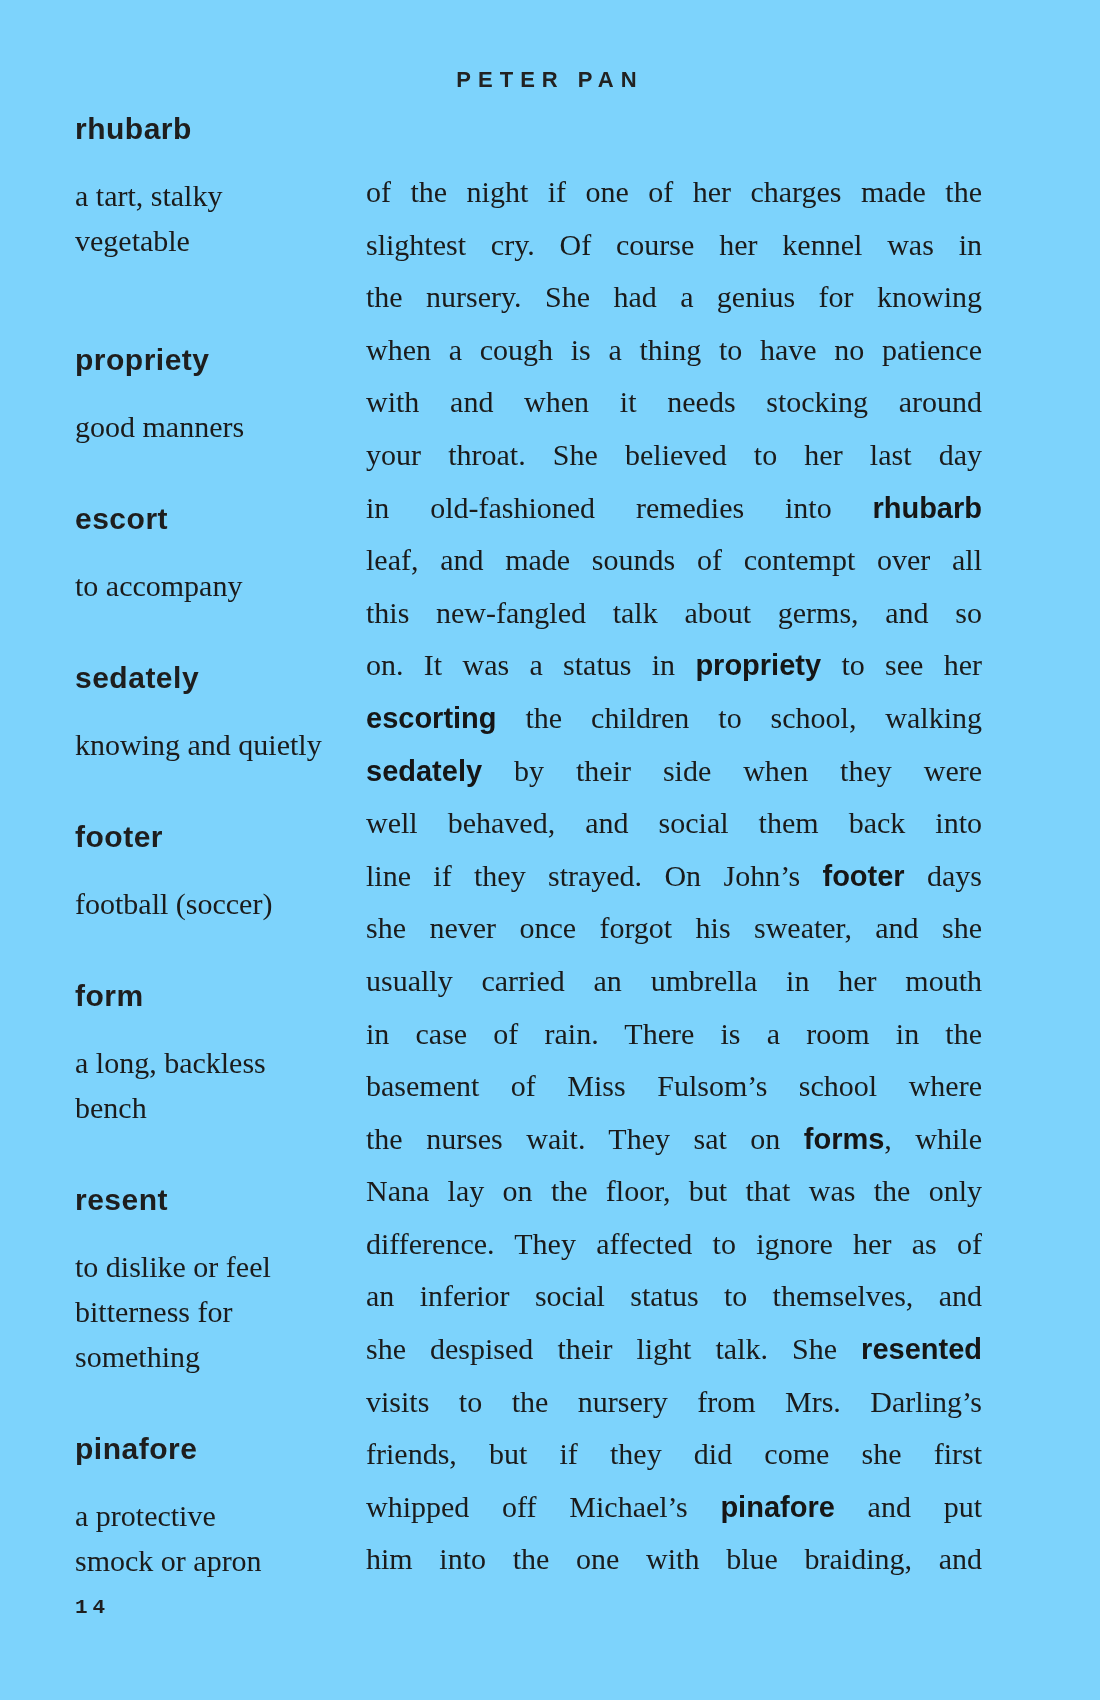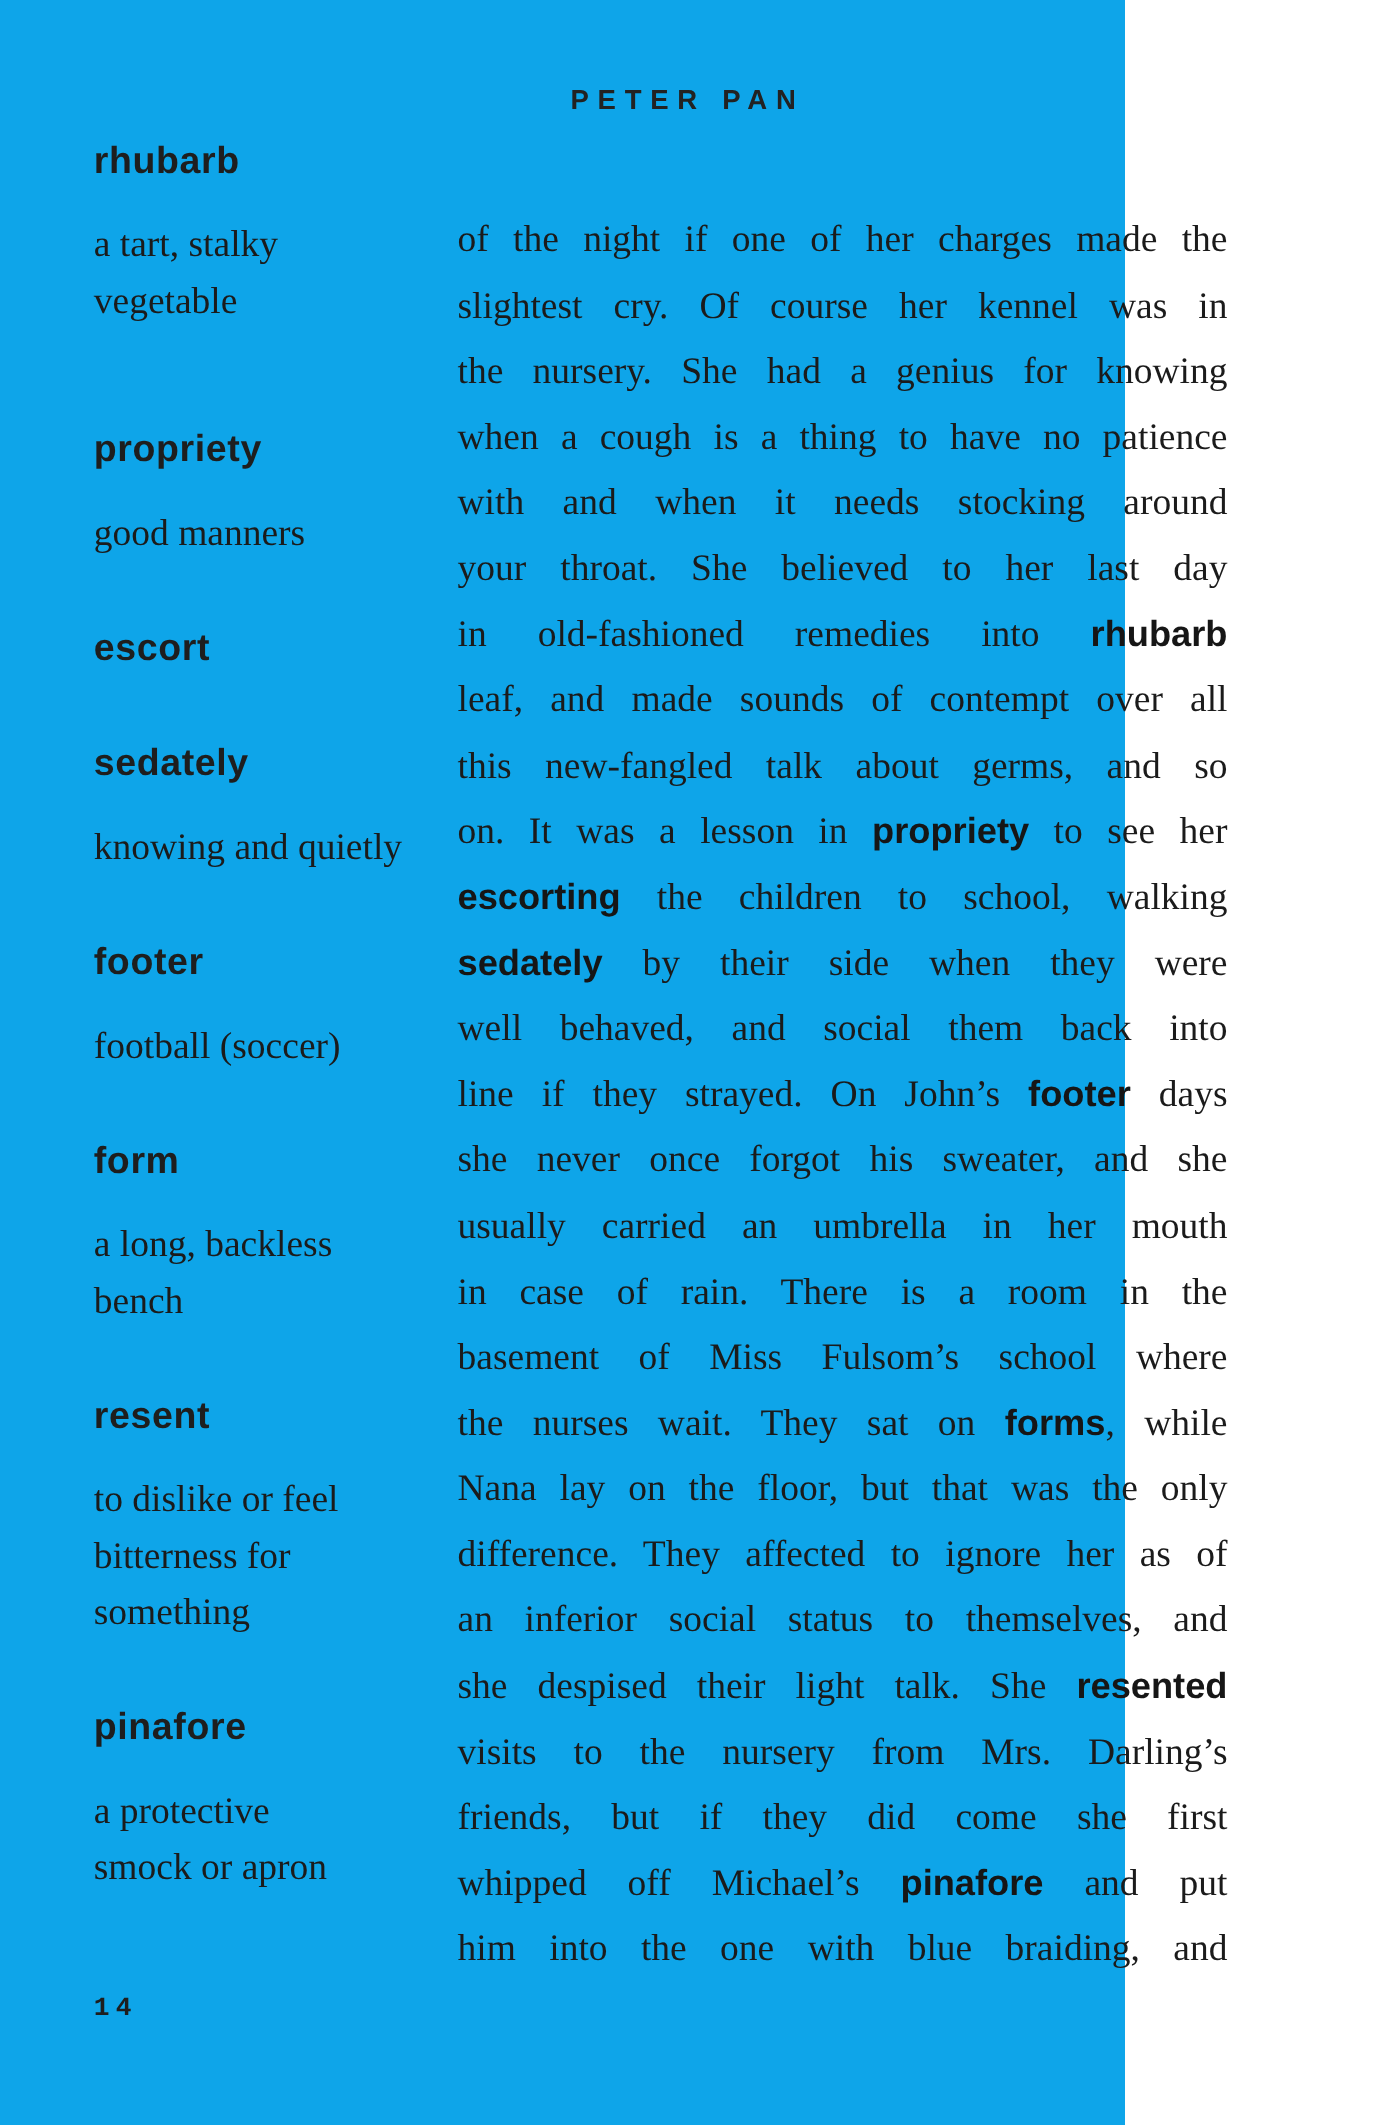--- a/index.html
+++ b/index.html
@@ -5,23 +5,23 @@
   * { margin: 0; padding: 0; box-sizing: border-box; }
   html, body { width: 1100px; height: 1700px; }
   body {
     font-family: "Liberation Serif", serif;
     background: #ffffff;
     color: #1b1b1b;
     overflow: hidden;
   }
   .page {
     position: relative;
-    width: 900px;
+    width: 1100px;
     height: 1700px;
-    background: #0ea5e9;
+    background: #7dd3fc;
   }
   .running-head {
     position: absolute;
     top: 68px; left: 0;
     width: 1100px;
     text-align: center;
     font-family: "Liberation Sans", sans-serif;
     font-weight: 700;
     font-size: 22px;
     line-height: 24px;
@@ -95,20 +95,21 @@
         <div class="vocab-term">rhubarb</div>
         <div class="vocab-def">a tart, stalky
 vegetable</div>
       </div>
       <div class="vocab-entry">
         <div class="vocab-term">propriety</div>
         <div class="vocab-def">good manners</div>
       </div>
       <div class="vocab-entry">
         <div class="vocab-term">escort</div>
+        <div class="vocab-def">to accompany</div>
       </div>
       <div class="vocab-entry">
         <div class="vocab-term">sedately</div>
         <div class="vocab-def">knowing and quietly</div>
       </div>
       <div class="vocab-entry">
         <div class="vocab-term">footer</div>
         <div class="vocab-def">football (soccer)</div>
       </div>
       <div class="vocab-entry">
@@ -132,21 +133,21 @@
   <div class="body-text">
       <div class="line"><span>of the night if one of her charges made the</span></div>
       <div class="line"><span>slightest cry. Of course her kennel was in</span></div>
       <div class="line"><span>the nursery. She had a genius for knowing</span></div>
       <div class="line"><span>when a cough is a thing to have no patience</span></div>
       <div class="line"><span>with and when it needs stocking around</span></div>
       <div class="line"><span>your throat. She believed to her last day</span></div>
       <div class="line"><span>in old-fashioned remedies into </span><span class="kw">rhubarb</span></div>
       <div class="line"><span>leaf, and made sounds of contempt over all</span></div>
       <div class="line"><span>this new-fangled talk about germs, and so</span></div>
-      <div class="line"><span>on. It was a lesson in </span><span class="kw">propriety</span><span> to see her</span></div>
+      <div class="line"><span>on. It was a status in </span><span class="kw">propriety</span><span> to see her</span></div>
       <div class="line"><span class="kw">escorting</span><span> the children to school, walking</span></div>
       <div class="line"><span class="kw">sedately</span><span> by their side when they were</span></div>
       <div class="line"><span>well behaved, and social them back into</span></div>
       <div class="line"><span>line if they strayed. On John’s </span><span class="kw">footer</span><span> days</span></div>
       <div class="line"><span>she never once forgot his sweater, and she</span></div>
       <div class="line"><span>usually carried an umbrella in her mouth</span></div>
       <div class="line"><span>in case of rain. There is a room in the</span></div>
       <div class="line"><span>basement of Miss Fulsom’s school where</span></div>
       <div class="line"><span>the nurses wait. They sat on </span><span class="kw">forms</span><span>, while</span></div>
       <div class="line"><span>Nana lay on the floor, but that was the only</span></div>

